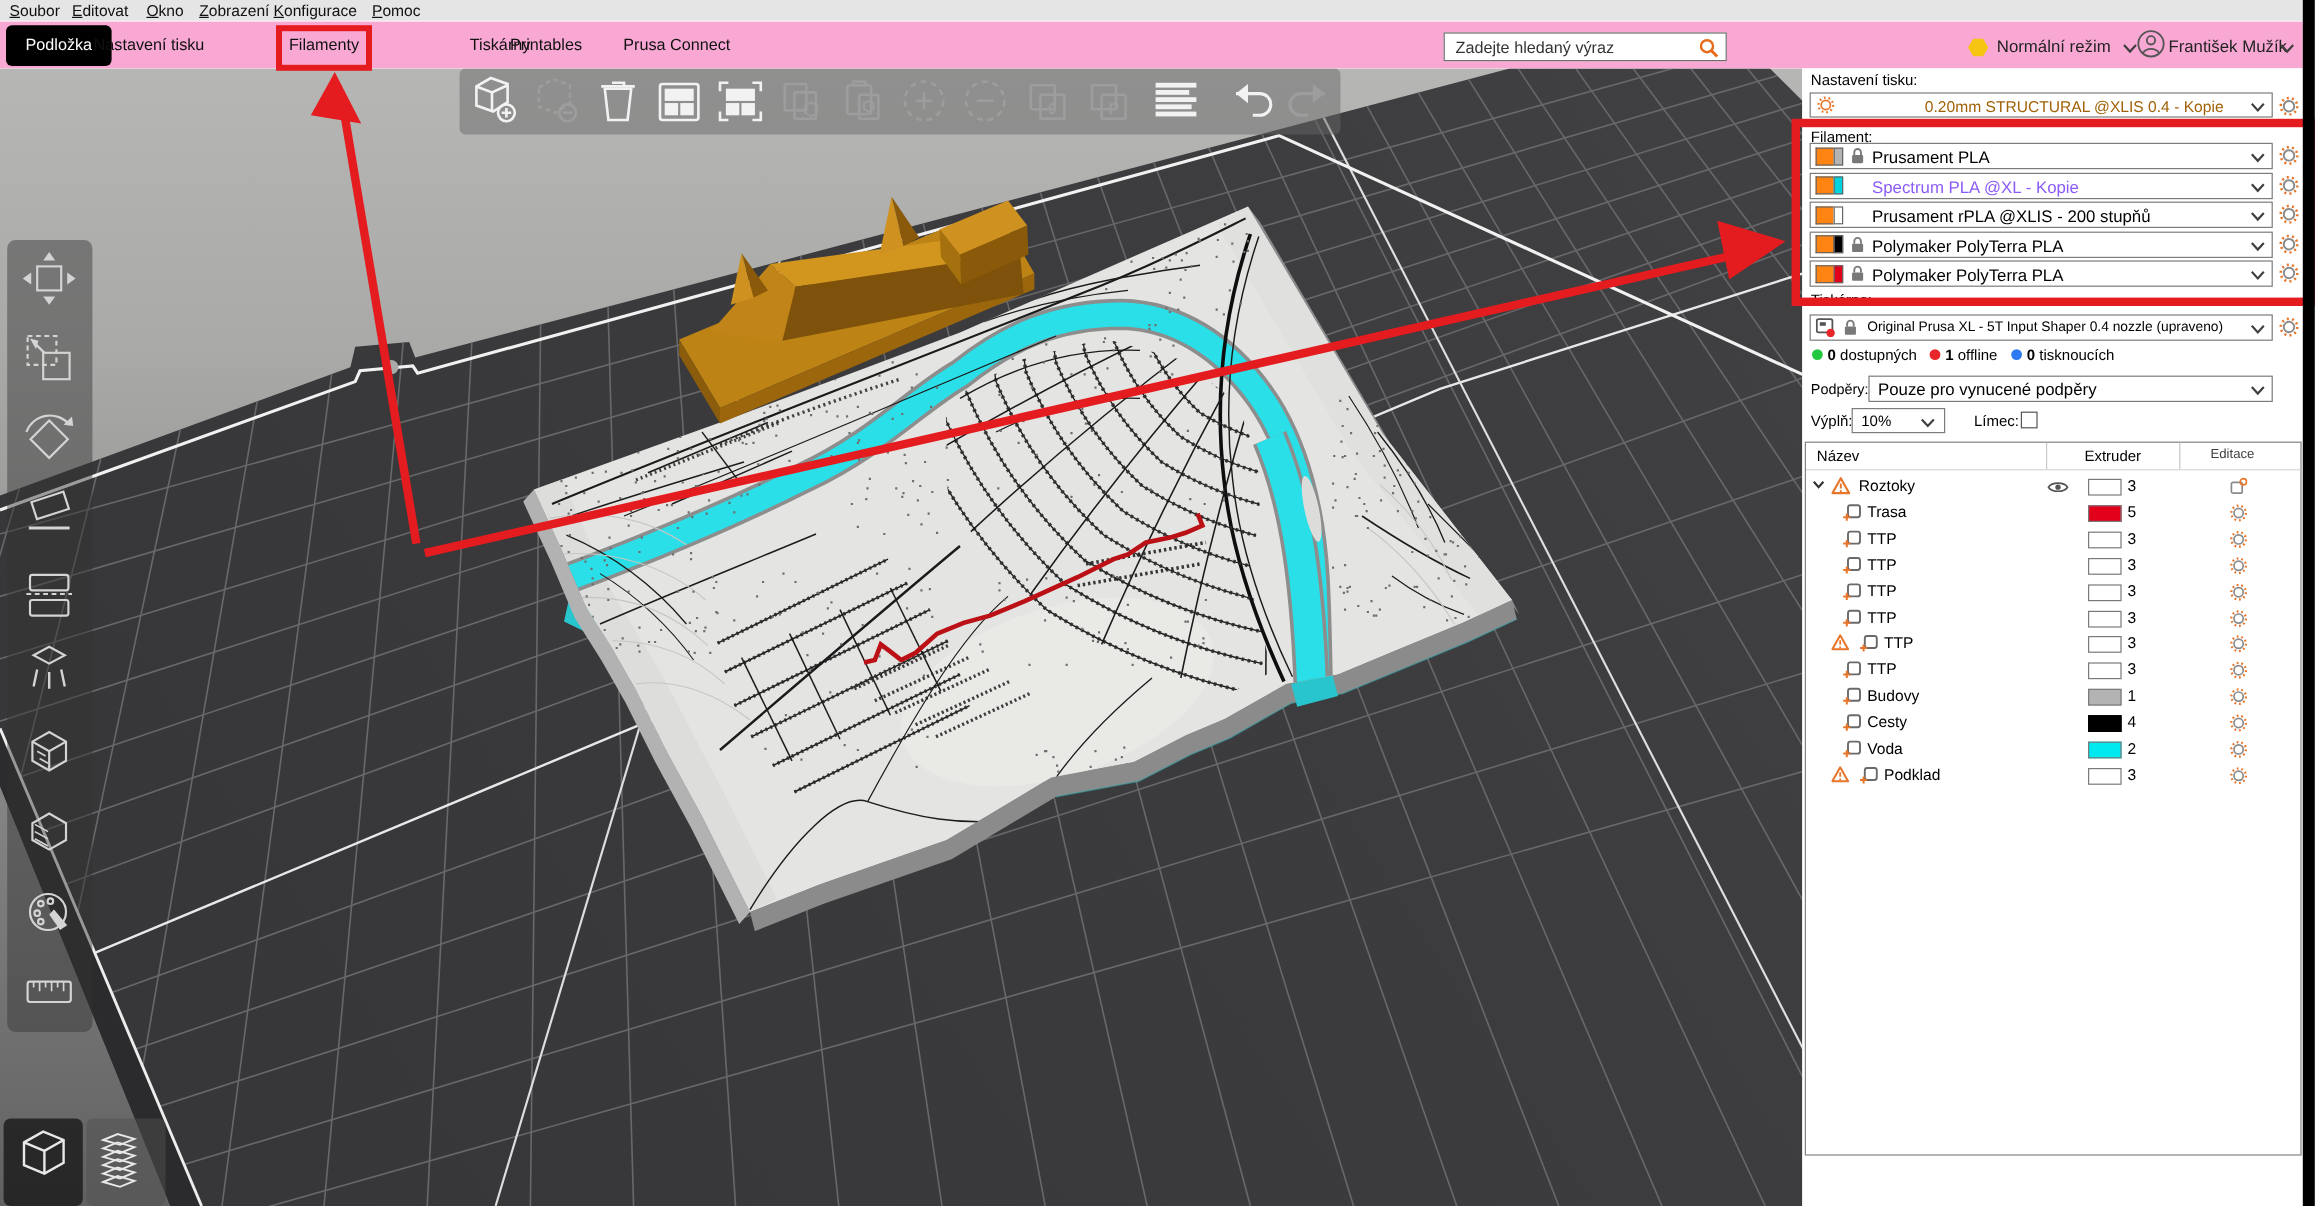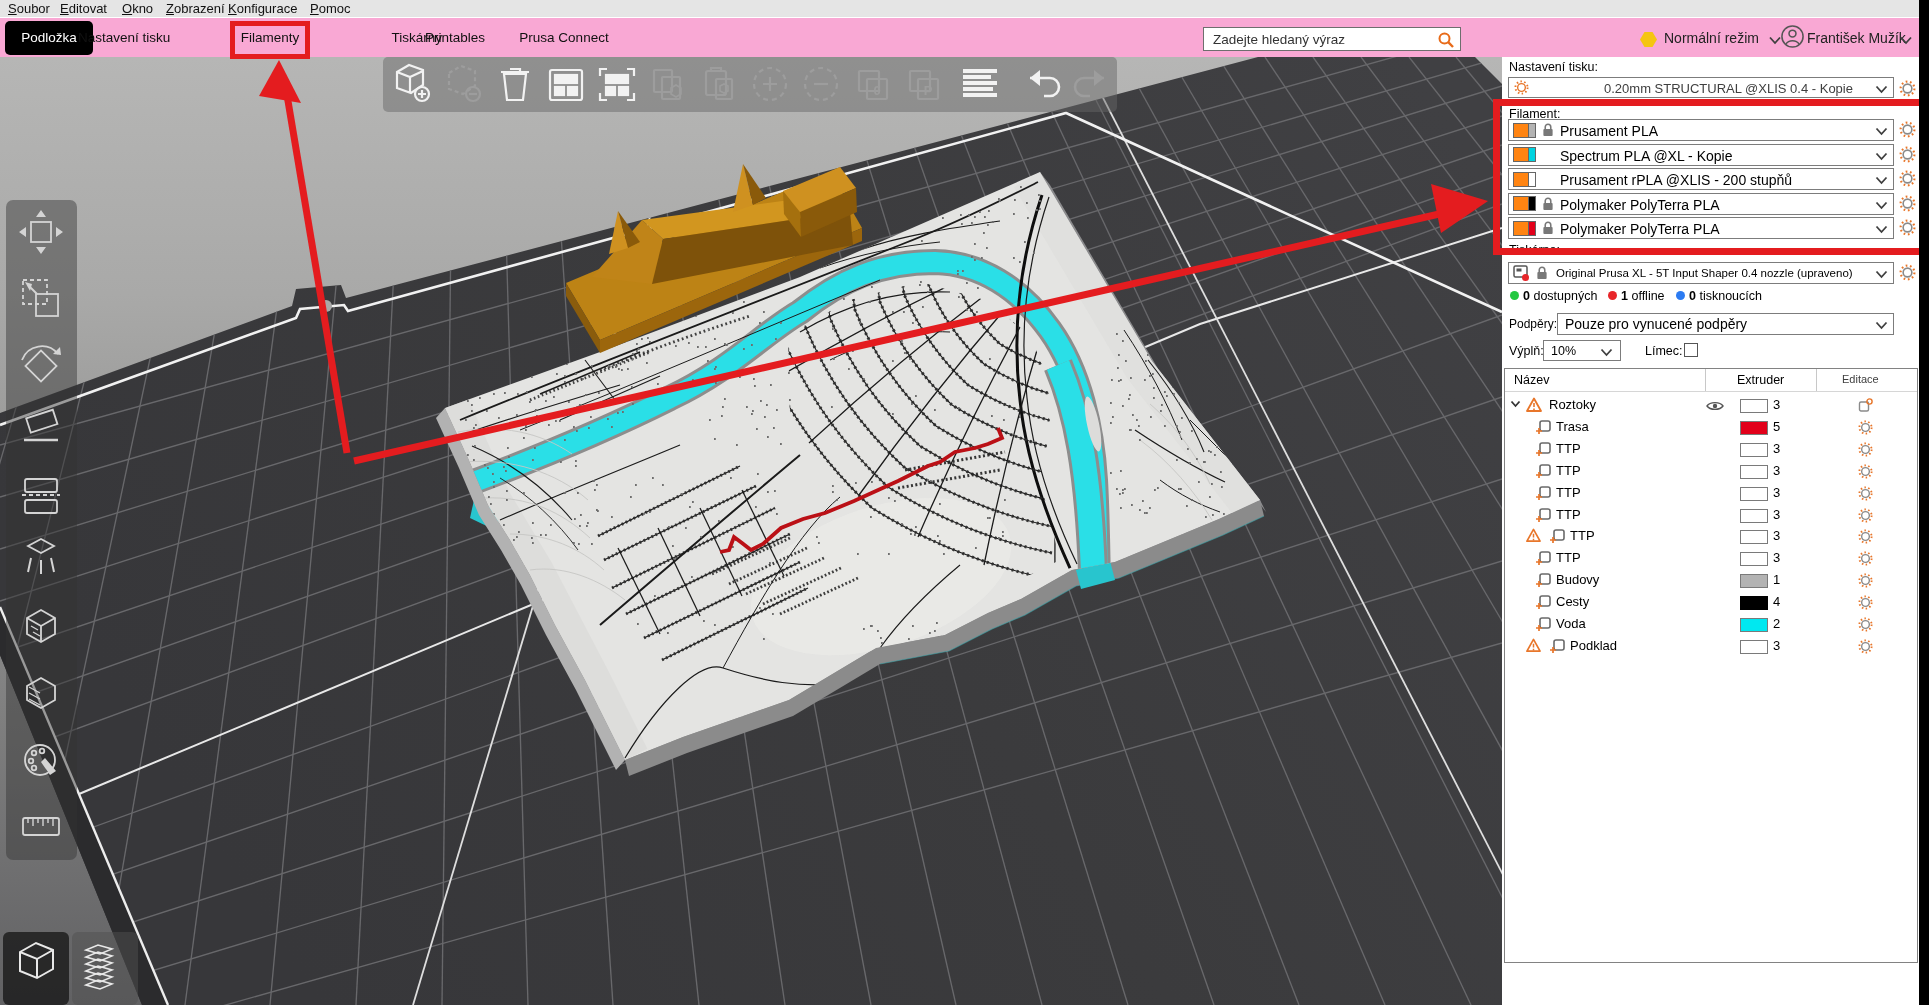--- a/index.html
+++ b/index.html
@@ -23,21 +23,21 @@
     <span style="left:310px"><u>P</u>omoc</span>
   </div>
 <div id="tabbar" class="abs">
     <div class="abs" style="left:5px;top:3px;width:88px;height:34px;background:#000;border-radius:5px;color:#fff;text-align:center;line-height:34px">Podložka</div>
     <div class="abs" style="left:78px;top:3px;width:160px;height:34px;text-align:left;line-height:34px">Nastavení tisku</div>
     <div class="abs" style="left:190px;top:3px;width:160px;height:34px;text-align:center;line-height:34px">Filamenty</div>
     <div class="abs" style="left:282px;top:3px;width:160px;height:34px;text-align:right;line-height:34px">Tiskárny</div>
     <div class="abs" style="left:375px;top:3px;width:160px;height:34px;text-align:center;line-height:34px">Printables</div>
     <div class="abs" style="left:484px;top:3px;width:160px;height:34px;text-align:center;line-height:34px">Prusa Connect</div>
   </div>
-<div class="abs" style="left:1203px;top:27px;width:258px;height:24px;border:1px solid #6e6e6e;background:#fff">
+<div class="abs" style="left:1203px;top:27px;width:236px;height:24px;border:1px solid #6e6e6e;background:#fff">
     <span style="position:absolute;left:9px;top:4px;font-size:13.5px;color:#333">Zadejte hledaný výraz</span>
     <svg style="position:absolute;right:5px;top:3px" width="18" height="18" viewBox="0 0 18 18">
       <circle cx="7.5" cy="7.5" r="5" fill="none" stroke="#e86b19" stroke-width="2"></circle>
       <line x1="11.2" y1="11.2" x2="16" y2="16" stroke="#e86b19" stroke-width="2.4"></line>
     </svg>
   </div>
 <div class="abs" style="left:1640px;top:27px;width:280px;height:26px;font-size:14px;color:#222">
 <svg style="position:absolute;left:0;top:5px" width="17" height="15" viewBox="0 0 17 15">
       <path d="M4.5,0 H12.5 L17,7.5 L12.5,15 H4.5 L0,7.5 Z" fill="#f5c511"></path>
     </svg>
@@ -385,21 +385,21 @@
     </svg></div>
 <div id="panel" class="abs">
     <div class="lbl" style="left:7px;top:3px;font-size:12.5px;color:#000">Nastavení tisku:</div>
     <div class="combo" style="left:6px;top:20px;width:386px;height:21px"></div>
     <svg class="abs" style="left:12px;top:23px" width="15" height="15" viewBox="0 0 16 16">
       <g fill="none">
         <circle cx="8" cy="8" r="4.1" stroke="#e8762a" stroke-width="1.5"></circle>
         <circle cx="8" cy="8" r="6.5" stroke="#e8762a" stroke-width="2" stroke-dasharray="1.6 2.5"></circle>
       </g>
     </svg>
-    <div class="lbl" style="left:102px;top:24px;font-size:13px;color:#404040">0.20mm STRUCTURAL @XLIS 0.4 - Kopie</div>
+    <div class="lbl" style="left:102px;top:24px;font-size:13px;color:#a16207">0.20mm STRUCTURAL @XLIS 0.4 - Kopie</div>
     <svg class="chev" style="left:373px;top:28px" width="13" height="9" viewBox="0 0 13 9">
       <path d="M1.5,1.5 L6.5,7 L11.5,1.5" fill="none" stroke="#3f3f3f" stroke-width="1.8"></path>
     </svg>
     <svg class="abs" style="left:397px;top:23px" width="17" height="17" viewBox="0 0 16 16">
       <g fill="none">
         <circle cx="8" cy="8" r="4.1" stroke="#8a8a8a" stroke-width="1.5"></circle>
         <circle cx="8" cy="8" r="6.5" stroke="#e8762a" stroke-width="2" stroke-dasharray="1.6 2.5"></circle>
       </g>
     </svg>
     <div class="lbl" style="left:7px;top:50px;font-size:12.5px;color:#000">Filament:</div>
@@ -416,21 +416,21 @@
     </svg>
     <svg class="abs" style="left:397px;top:64.0px" width="17" height="17" viewBox="0 0 16 16">
       <g fill="none">
         <circle cx="8" cy="8" r="4.1" stroke="#8a8a8a" stroke-width="1.5"></circle>
         <circle cx="8" cy="8" r="6.5" stroke="#e8762a" stroke-width="2" stroke-dasharray="1.6 2.5"></circle>
       </g>
     </svg>
     <div class="combo" style="left:6px;top:86.6px;width:386px;height:22px"></div>
     <div class="abs" style="left:11px;top:90.1px;width:15px;height:15px;background:#ff8412;border:1px solid #666;border-right:none"></div>
     <div class="abs" style="left:26px;top:90.1px;width:8px;height:15px;background:#00d3e0;border:1px solid #666"></div>
-    <div class="lbl" style="left:58px;top:90.6px;font-size:14px;color:#000000">Spectrum PLA @XL - Kopie</div>
+    <div class="lbl" style="left:58px;top:90.6px;font-size:14px;color:#8b5cf6">Spectrum PLA @XL - Kopie</div>
     <svg class="chev" style="left:373px;top:94.6px" width="13" height="9" viewBox="0 0 13 9">
       <path d="M1.5,1.5 L6.5,7 L11.5,1.5" fill="none" stroke="#3f3f3f" stroke-width="1.8"></path>
     </svg>
     <svg class="abs" style="left:397px;top:88.6px" width="17" height="17" viewBox="0 0 16 16">
       <g fill="none">
         <circle cx="8" cy="8" r="4.1" stroke="#8a8a8a" stroke-width="1.5"></circle>
         <circle cx="8" cy="8" r="6.5" stroke="#e8762a" stroke-width="2" stroke-dasharray="1.6 2.5"></circle>
       </g>
     </svg>
     <div class="combo" style="left:6px;top:111.19999999999999px;width:386px;height:22px"></div>

